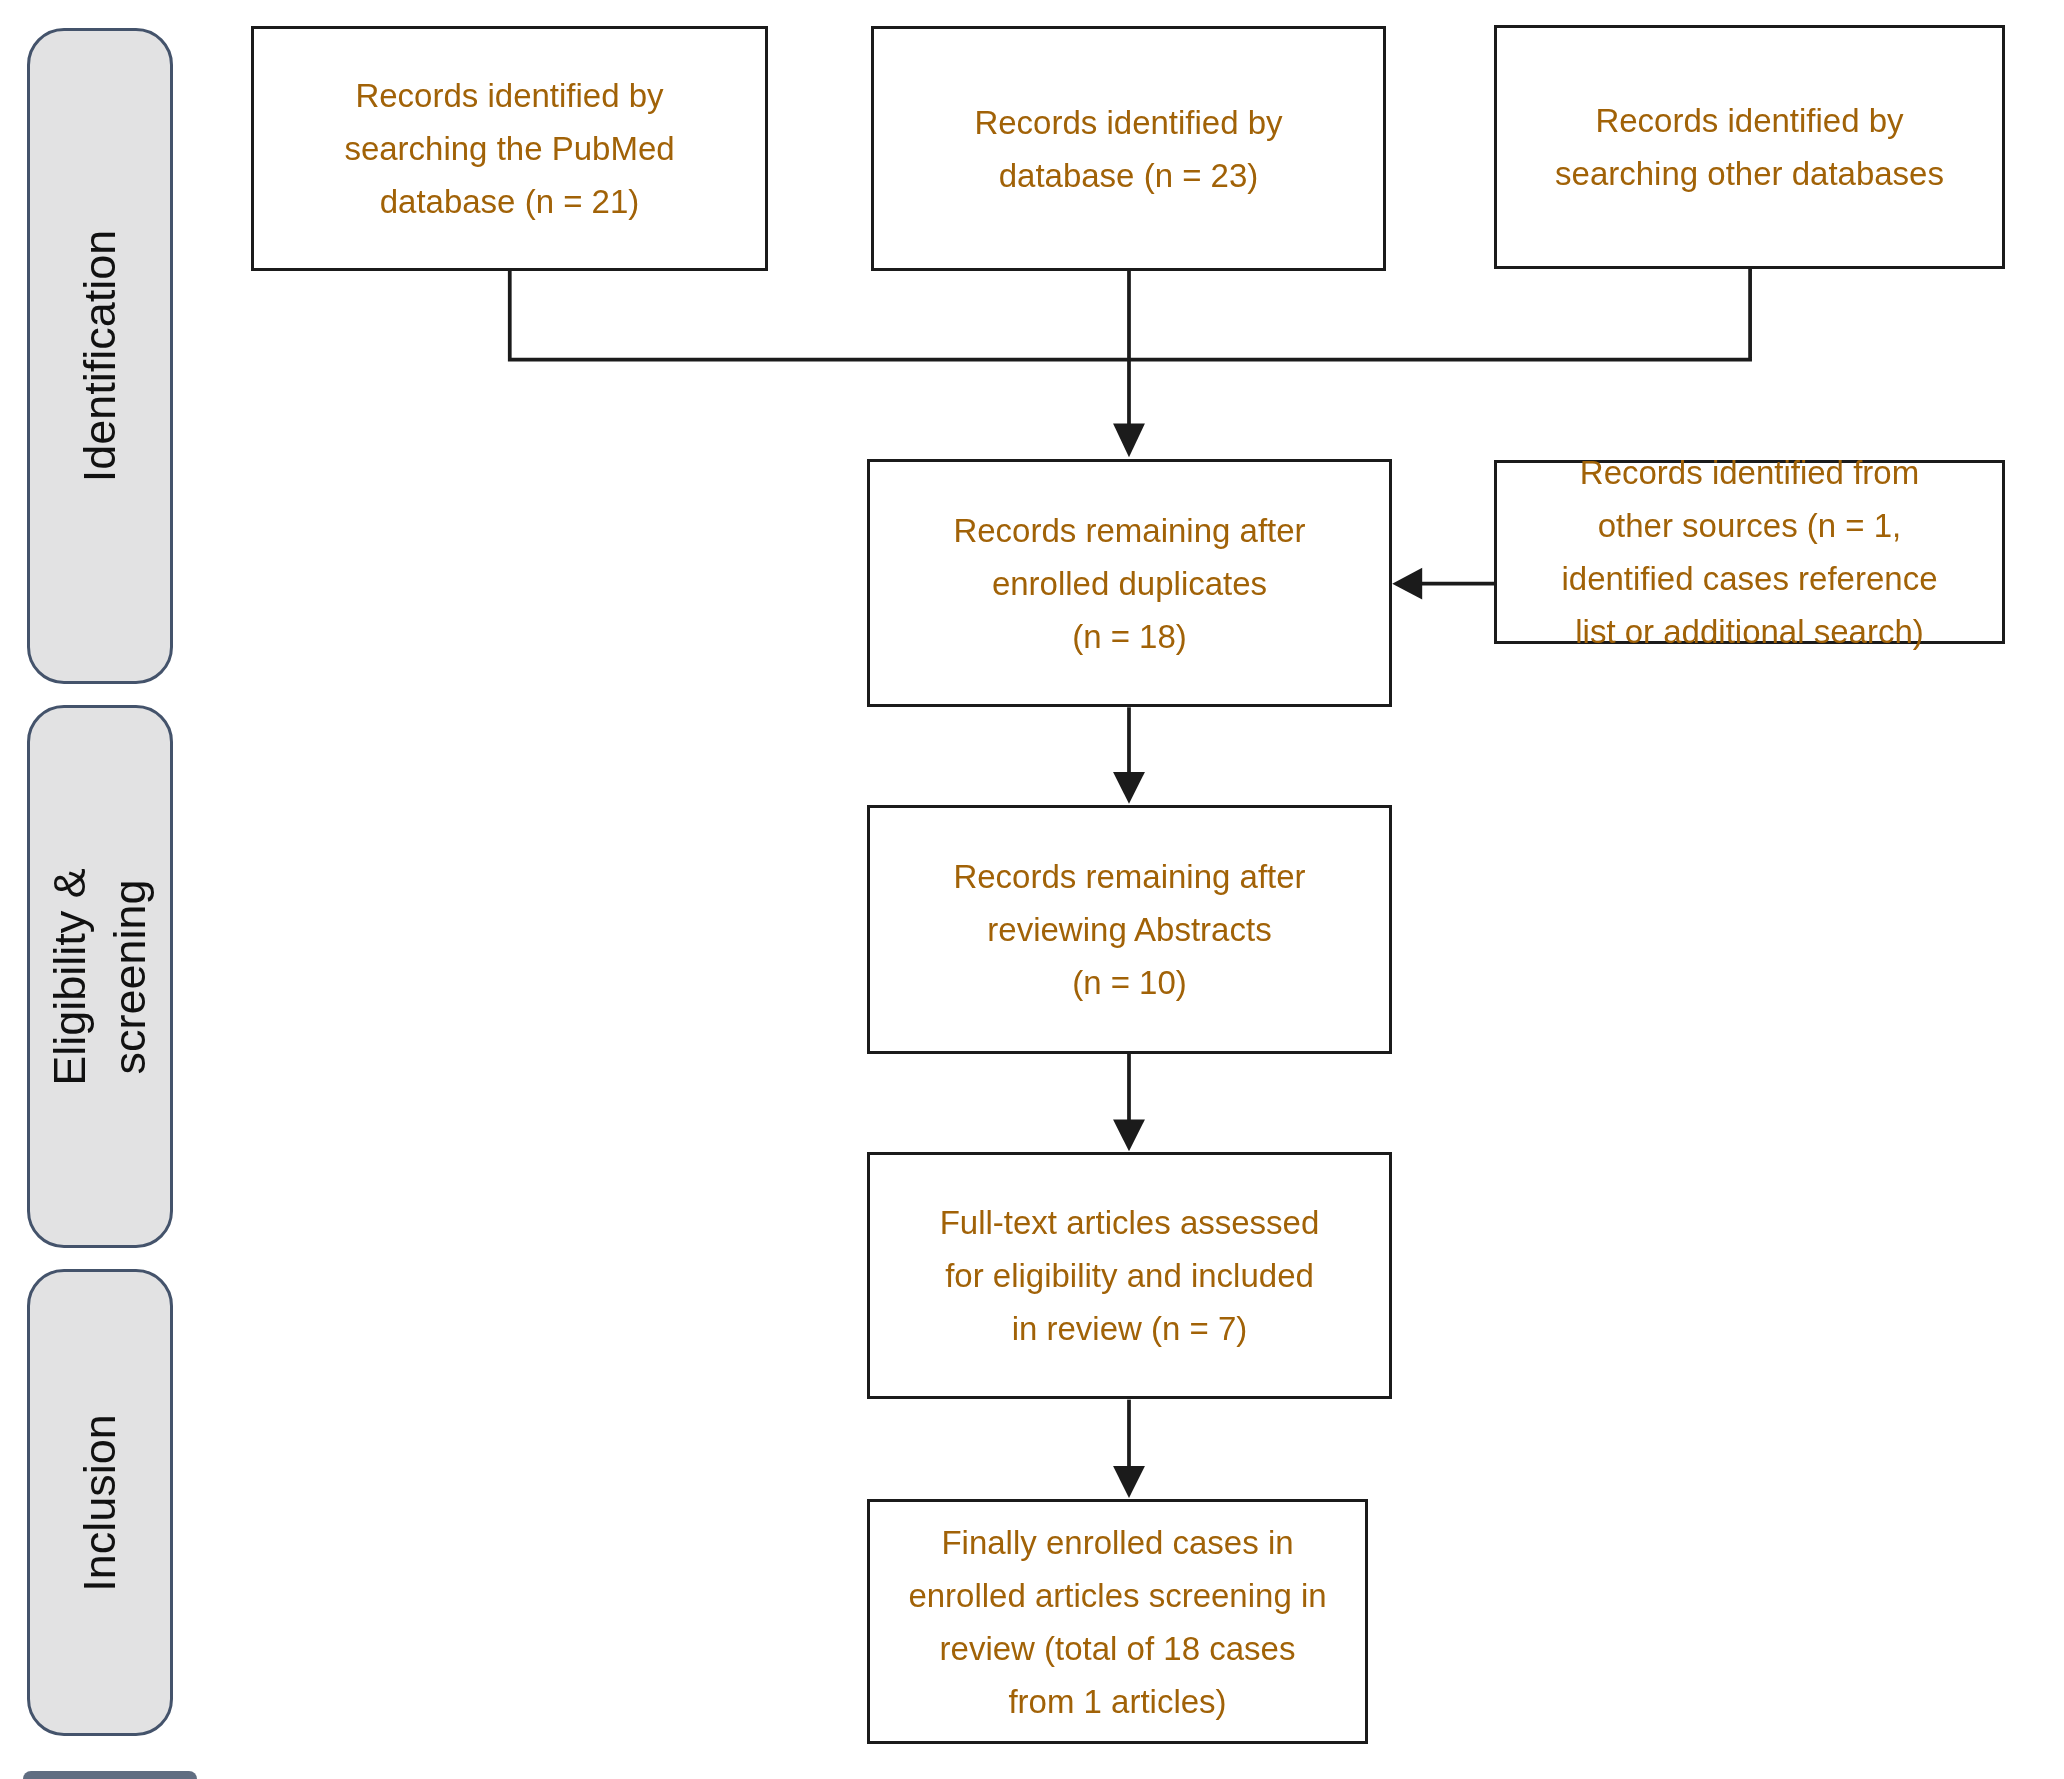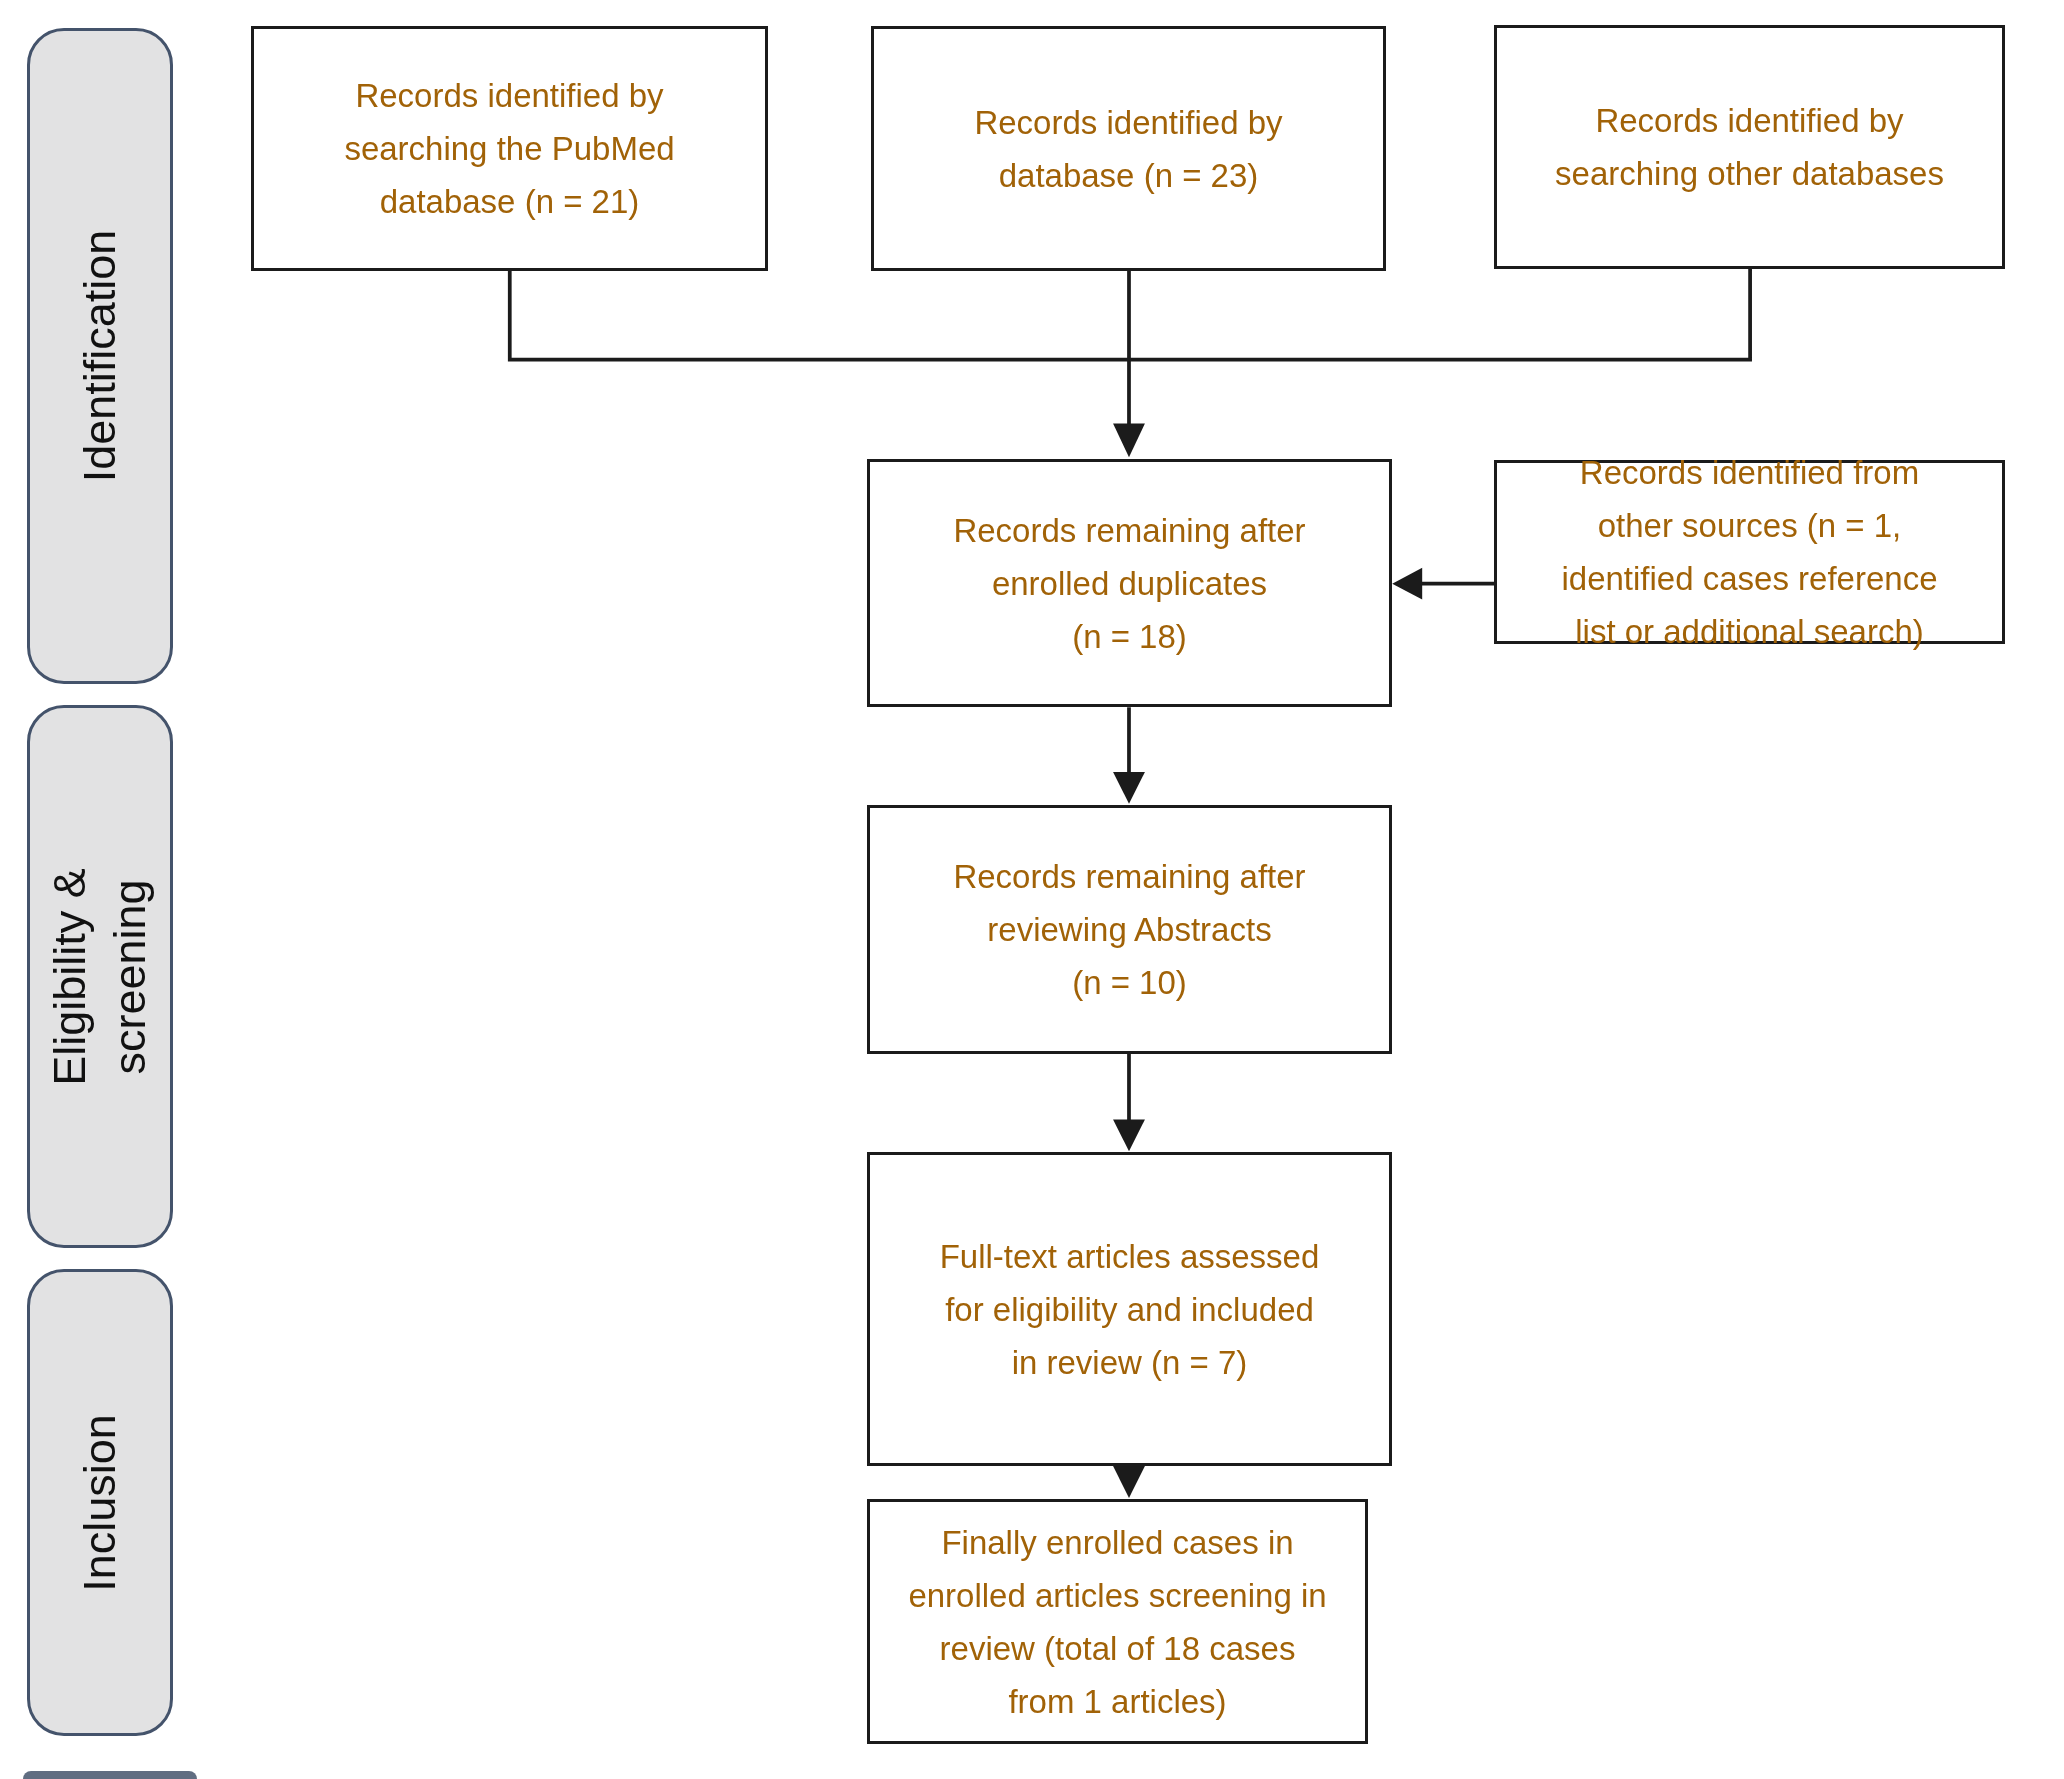--- a/index.html
+++ b/index.html
@@ -158,21 +158,21 @@
   </div>
 
   <div class="pbox" style="left:867px; top:805px; width:525px; height:249px;">
     <div class="tx">
         <div>Records remaining after</div>
         <div>reviewing Abstracts</div>
         <div>(n = 10)</div>
       </div>
   </div>
 
-  <div class="pbox" style="left:867px; top:1152px; width:525px; height:314px;">
+  <div class="pbox" style="left:867px; top:1152px; width:525px; height:247px;">
     <div class="tx">
         <div>Full-text articles assessed</div>
         <div>for eligibility and included</div>
         <div>in review (n = 7)</div>
       </div>
   </div>
 
   <div class="pbox" style="left:867px; top:1499px; width:501px; height:245px;">
     <div class="tx">
         <div>Finally enrolled cases in</div>

